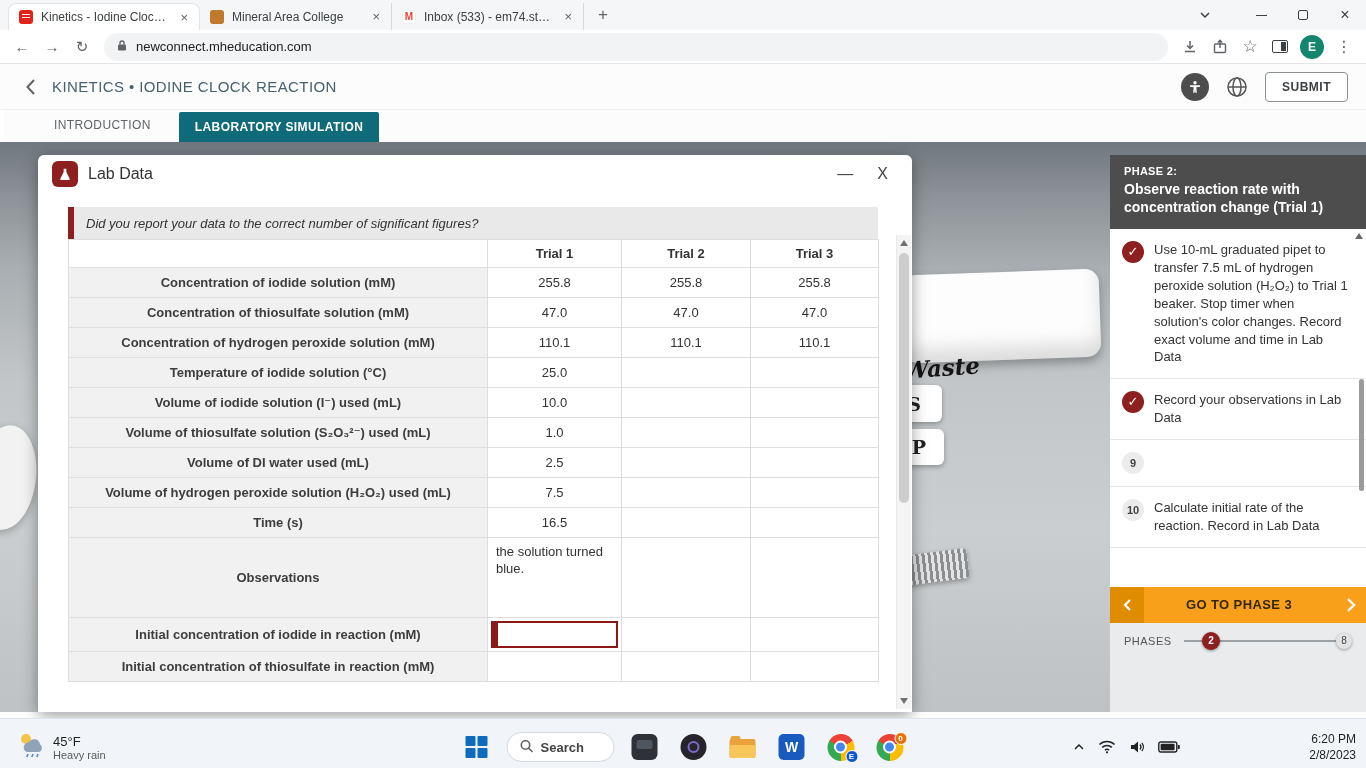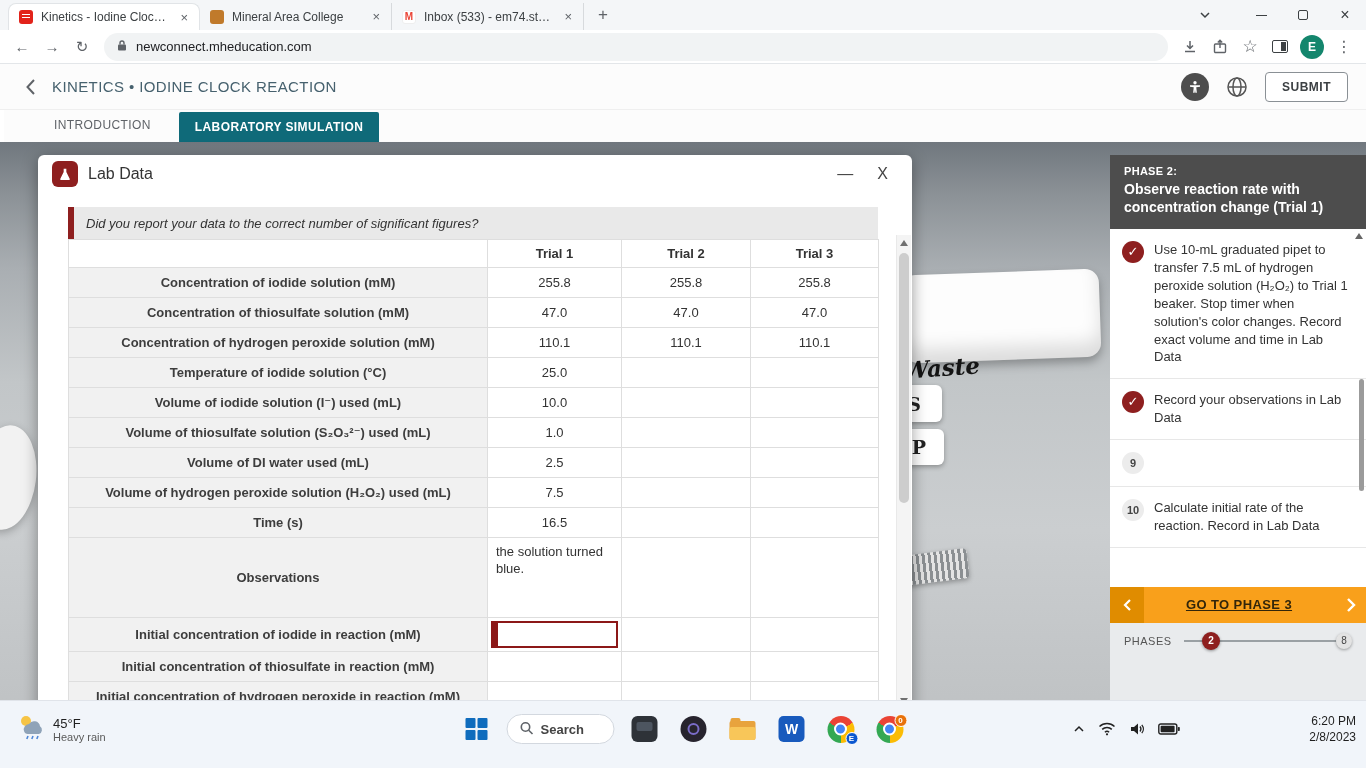--- a/index.html
+++ b/index.html
@@ -91,30 +91,30 @@
   .steps { position:relative; background:#fff; height:358px; overflow:hidden; }
   .step { display:flex; gap:10px; padding:12px 18px 12px 12px; border-bottom:1px solid #e7e7e7; font-size:13px; color:#333; line-height:1.38; }
   .marker { flex:0 0 22px; width:22px; height:22px; border-radius:50%; display:flex; align-items:center; justify-content:center; }
   .marker.done { background:#8e1f1f; color:#fff; font-size:13px; }
   .marker.todo { background:#ececec; color:#444; font-size:11px; font-weight:bold; }
   .steps-sb-up { position:absolute; right:3px; top:4px; width:0; height:0; border-left:4px solid transparent; border-right:4px solid transparent; border-bottom:6px solid #666; }
   .steps-sb-thumb { position:absolute; right:2px; top:150px; width:5px; height:112px; background:#9b9b9b; border-radius:3px; cursor:pointer; }
   .go-btn { display:flex; align-items:center; height:36px; background:#f9a01b; cursor:pointer; }
   .go-left { width:34px; height:36px; background:#e08c00; display:flex; align-items:center; justify-content:center; }
   .go-right { width:32px; display:flex; align-items:center; justify-content:center; }
-  .go-text { flex:1; text-align:center; font-size:13px; font-weight:bold; color:#33260a; letter-spacing:.4px;text-decoration:underline; }
+  .go-text { flex:1; text-align:center; font-size:13px; font-weight:bold; color:#33260a; letter-spacing:.4px; }
   .phases-row { display:flex; align-items:center; gap:10px; padding:9px 14px 0; }
   .phases-label { font-size:11px; color:#555; letter-spacing:.5px; }
   .phases-track { position:relative; flex:1; height:18px; }
   .track-line { position:absolute; left:2px; right:2px; top:8px; height:2px; background:#9aa0a4; }
   .dot-current { position:absolute; left:12%; top:0; width:18px; height:18px; border-radius:50%; background:#8e1f1f; color:#fff; font-size:10px; font-weight:bold; display:flex; align-items:center; justify-content:center; box-shadow:0 1px 3px rgba(0,0,0,.4); }
   .dot-last { position:absolute; right:0; top:1px; width:16px; height:16px; border-radius:50%; background:#e3e3e3; color:#444; font-size:10px; display:flex; align-items:center; justify-content:center; box-shadow:0 1px 3px rgba(0,0,0,.35); }
 
   
-  .taskbar { position:absolute; left:0; right:0; bottom:0; height:68px; background:#f1f5fa; border-top:1px solid #e0e4ea; z-index:10; }
+  .taskbar { position:absolute; left:0; right:0; bottom:0; height:50px; background:#f1f5fa; border-top:1px solid #e0e4ea; z-index:10; }
   .weather { position:absolute; left:8px; top:0; height:56px; display:flex; align-items:center; gap:7px; padding:0 8px; cursor:pointer; }
   .weather-temp { font-size:13px; color:#1f1f1f; }
   .weather-desc { font-size:11px; color:#5a5a5a; }
   .tb-center { position:absolute; left:50%; top:0; transform:translateX(-50%); height:56px; display:flex; align-items:center; gap:11px; }
   .tb-item { width:38px; height:40px; display:flex; align-items:center; justify-content:center; border-radius:6px; cursor:pointer; }
   .start-grid { display:grid; grid-template-columns:10px 10px; grid-template-rows:10px 10px; gap:2px; }
   .start-grid span { background:#0f6cbd; border-radius:1px; }
   .search-pill { height:30px; width:108px; background:#fff; border:1px solid #d3d8df; border-radius:15px; display:flex; align-items:center; gap:7px; padding:0 12px; cursor:pointer; }
   .search-pill span { font-size:13px; color:#444;font-weight:bold; }
   .app-dark1 { width:26px; height:26px; border-radius:6px; background:#2e3238; position:relative; }
@@ -348,26 +348,20 @@
             </td>
             <td class="val"></td>
             <td class="val"></td>
           </tr>
           <tr>
             <td class="lbl">Initial concentration of thiosulfate in reaction (mM)</td>
             <td class="val"></td>
             <td class="val"></td>
             <td class="val"></td>
           </tr>
-          <tr>
-            <td class="lbl">Initial concentration of hydrogen peroxide in reaction (mM)</td>
-            <td class="val"></td>
-            <td class="val"></td>
-            <td class="val"></td>
-          </tr>
         </tbody>
       </table>
       <div class="panel-scrollbar">
         <span class="sb-arrow sb-up"></span>
         <span class="sb-thumb"></span>
         <span class="sb-arrow sb-down"></span>
       </div>
     </div>
   </div>
 

